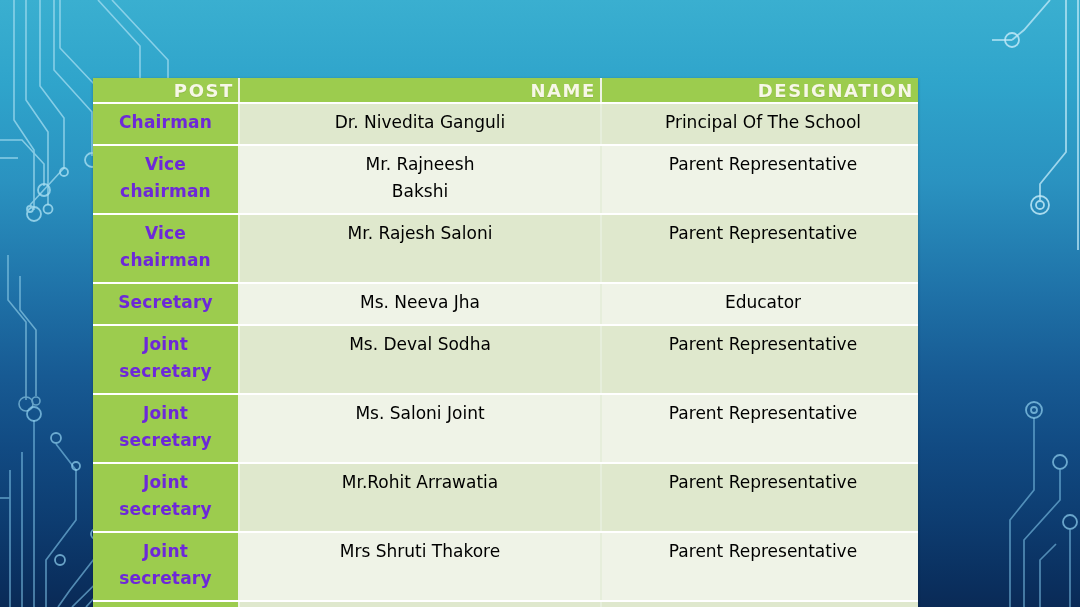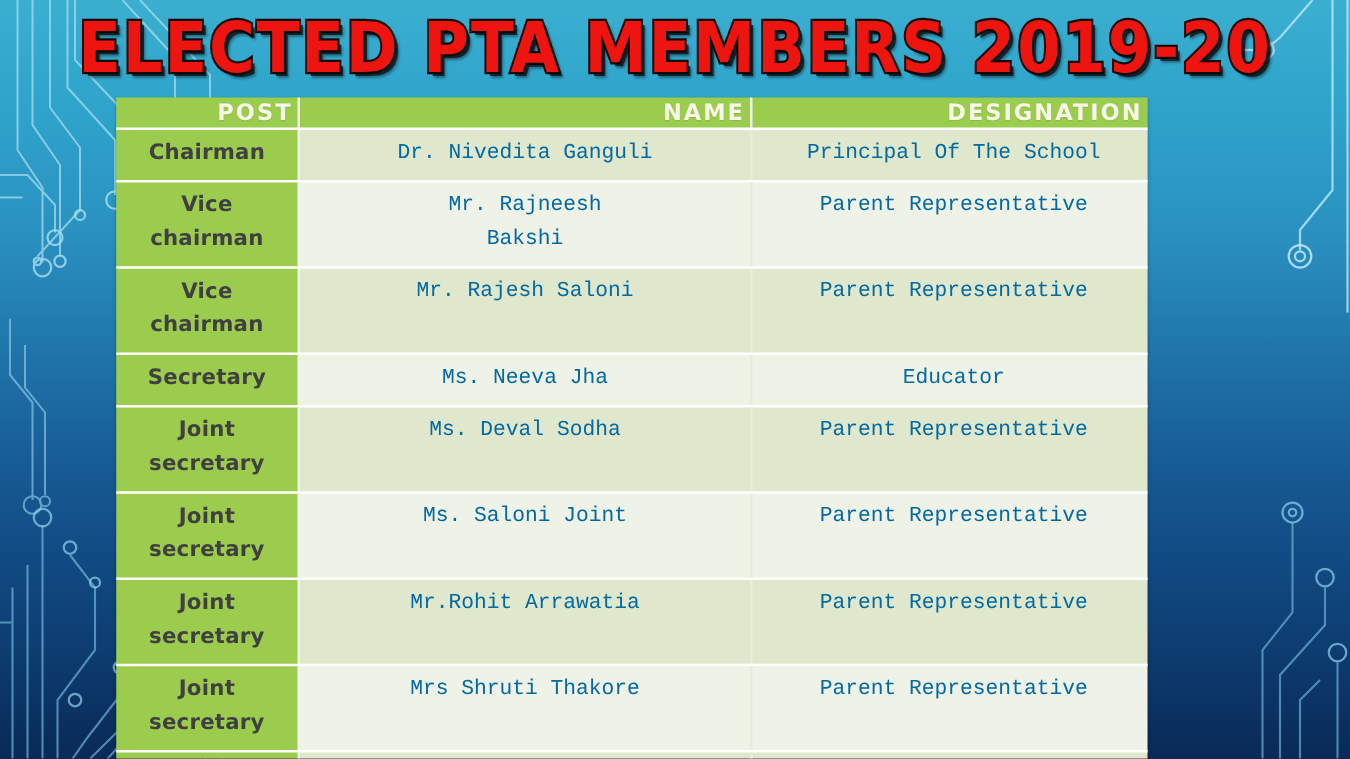--- a/index.html
+++ b/index.html
@@ -107,31 +107,30 @@
     font-size: 17px;
     text-align: center;
     vertical-align: top;
     padding: 5px 6px 8px 6px;
     line-height: 27px;
     border-bottom: 2px solid #ffffff;
   }
 
   #pta-table td.post {
     background: #9ccc4e;
-    color: #404040;
+    color: #6d28d9;
     font-weight: bold;
     font-size: 17px;
     border-right: 2px solid #eef3e5;
     letter-spacing: 0.2px;
   }
 
   #pta-table td.val {
-    color: #0369a1;
+    color: #000000;
     border-right: 2px solid #e6eedb;
-    font-family: Liberation Mono, monospace;
   }
   #pta-table td.val:last-child { border-right: none; padding-left: 12px; }
 
   
   #pta-table tr.odd td.val  { background: #dfe8cd; }
   #pta-table tr.even td.val { background: #eff3e7; }
 
   #pta-table tr:last-child td { border-bottom: none; }
 
   .two-line { display: block; }
@@ -216,23 +215,20 @@
       <path d="M1070 607 L1070 530"></path>
     </g>
     <g fill="none" stroke="#8ecfee" stroke-width="1.8" opacity="0.72">
       <circle cx="1034" cy="410" r="8"></circle>
       <circle cx="1034" cy="410" r="3"></circle>
       <circle cx="1060" cy="462" r="7"></circle>
       <circle cx="1070" cy="522" r="7"></circle>
     </g>
   </svg>
 
-  <div id="title-wrap">
-    <h1 id="slide-title">ELECTED PTA MEMBERS 2019-20</h1>
-  </div>
 
   <table id="pta-table">
     <colgroup>
       <col class="c-post">
         <col class="c-name">
         <col class="c-desg">
     </colgroup>
     <thead>
       <tr>
         <th>POST</th>

